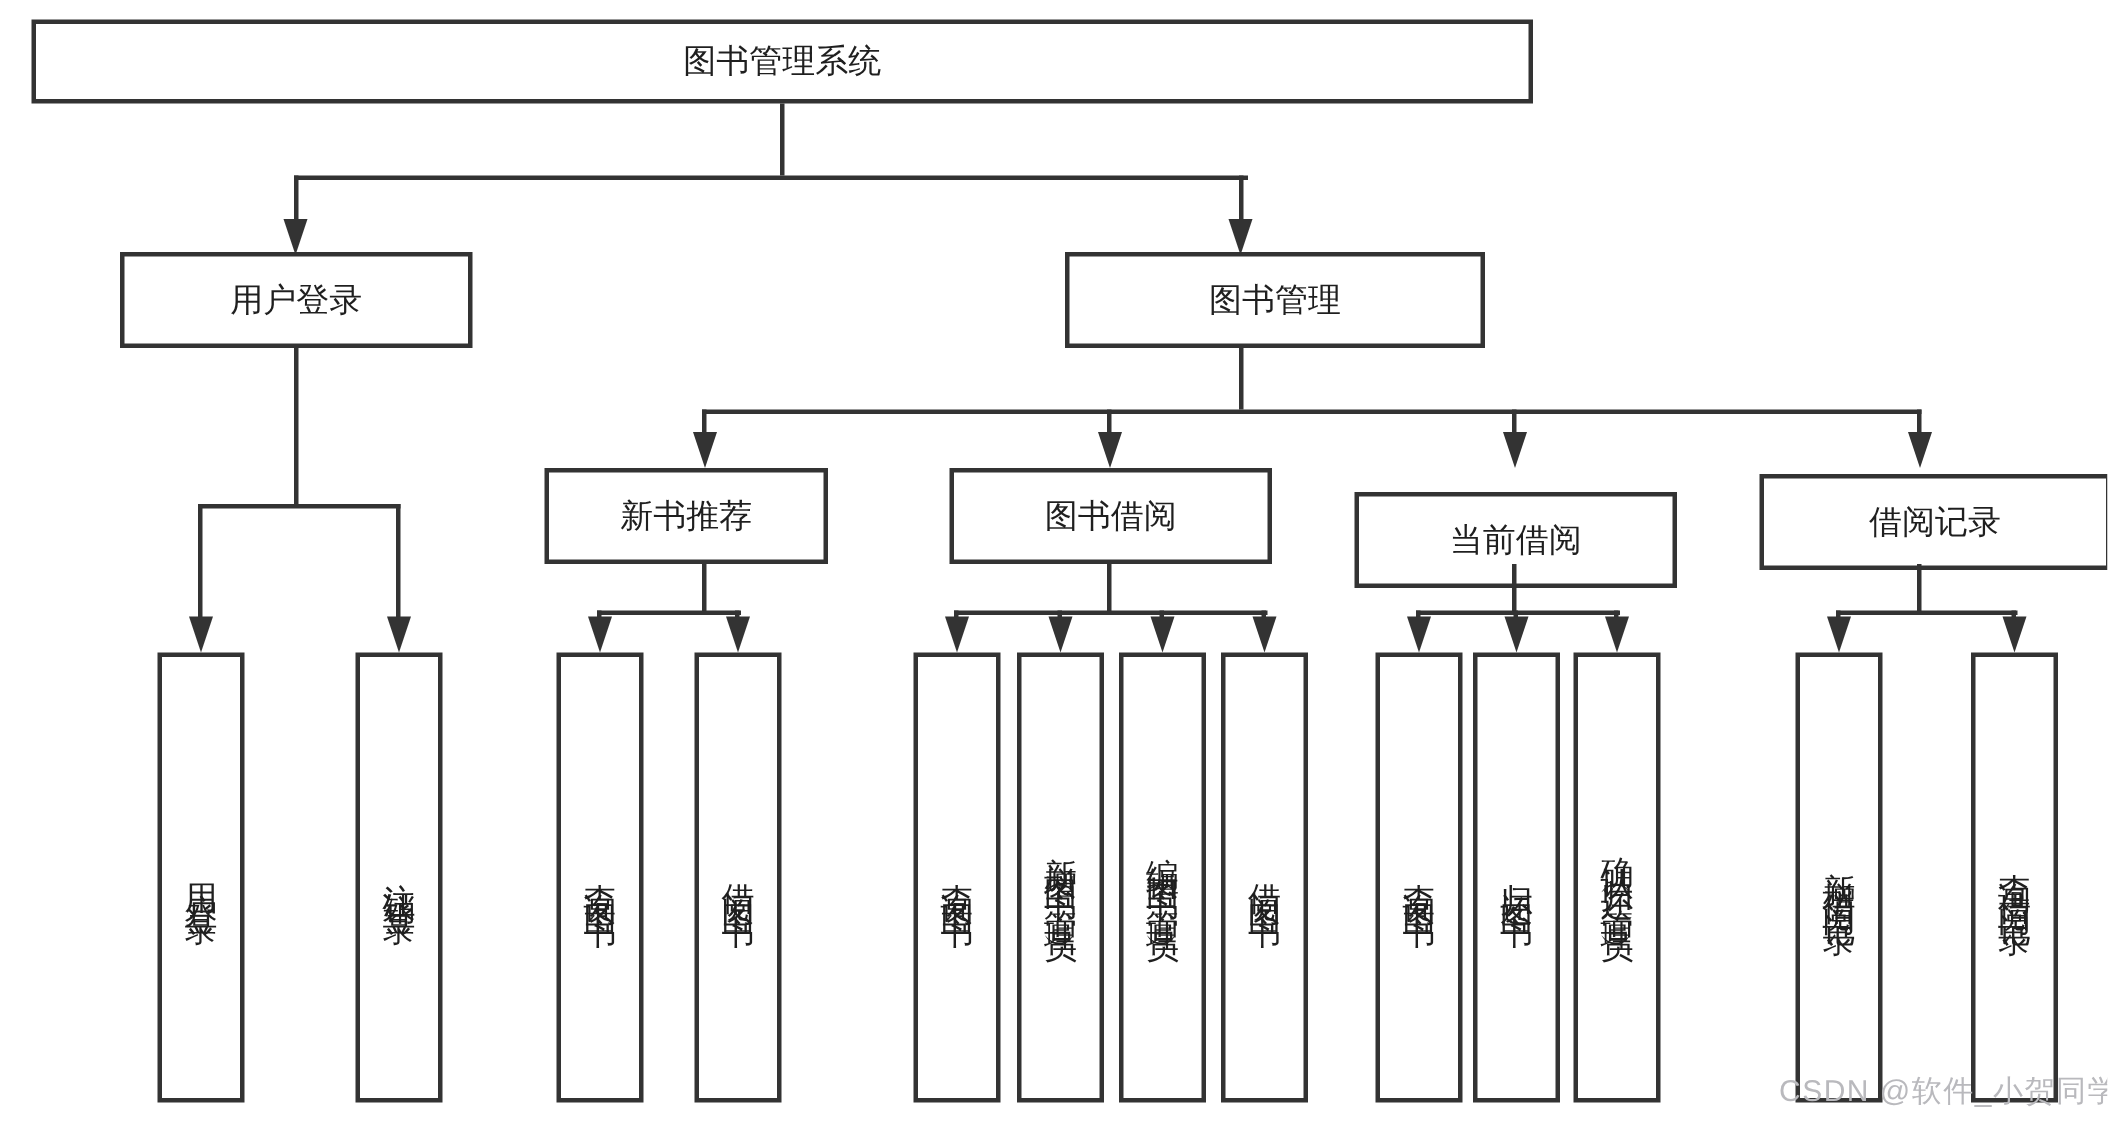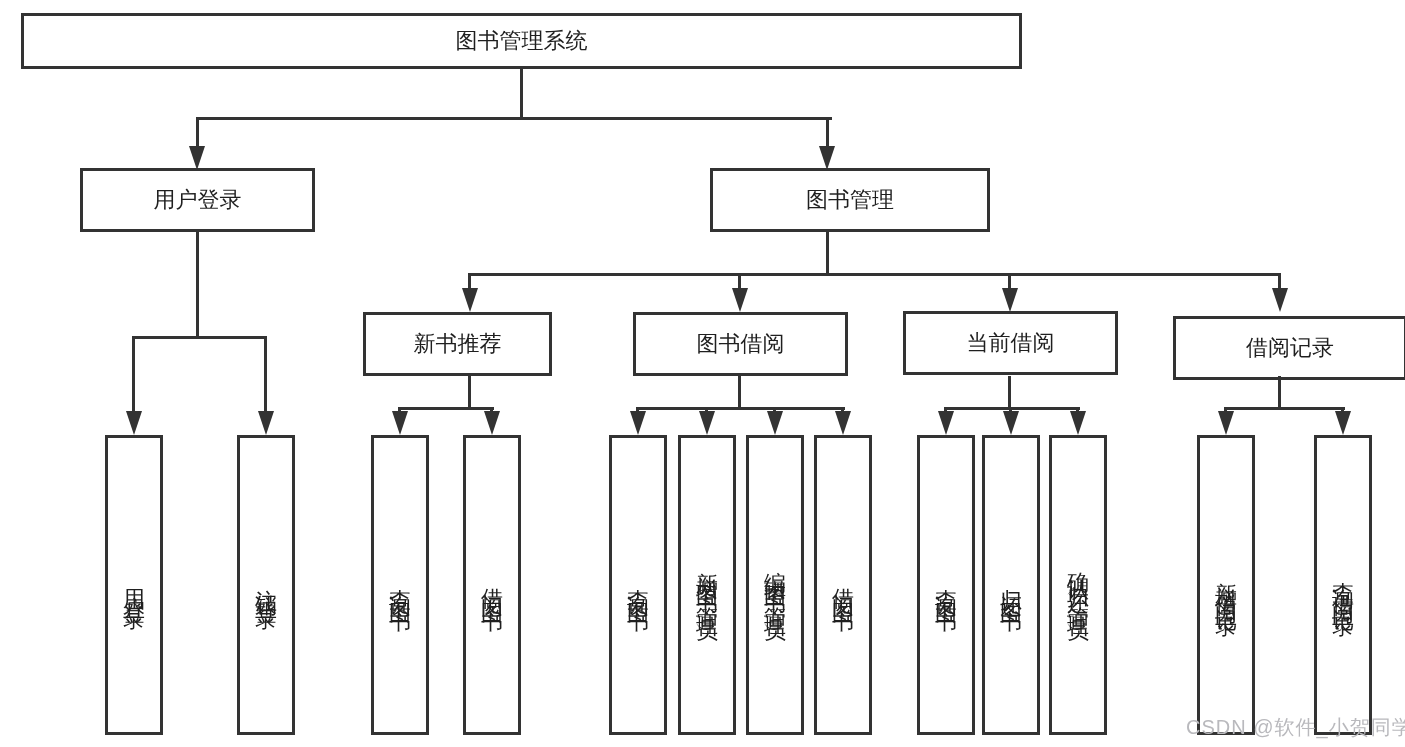--- a/index.html
+++ b/index.html
@@ -65,21 +65,21 @@
   <div class="box hbox" style="left:710px;top:168px;width:280px;height:64px">
     <span class="label">图书管理</span>
   </div>
 
   <div class="box hbox" style="left:363px;top:312px;width:189px;height:64px">
     <span class="label">新书推荐</span>
   </div>
   <div class="box hbox" style="left:633px;top:312px;width:215px;height:64px">
     <span class="label">图书借阅</span>
   </div>
-  <div class="box hbox" style="left:903px;top:311px;width:215px;height:64px">
+  <div class="box hbox" style="left:903px;top:328px;width:215px;height:64px">
     <span class="label">当前借阅</span>
   </div>
   <div class="box hbox" style="left:1173px;top:316px;width:234px;height:64px">
     <span class="label">借阅记录</span>
   </div>
 
   <div class="box vbox" style="left:105px;top:435px;width:58px;height:300px">
     <span class="vtext">用户登录</span>
   </div>
   <div class="box vbox" style="left:237px;top:435px;width:58px;height:300px">

